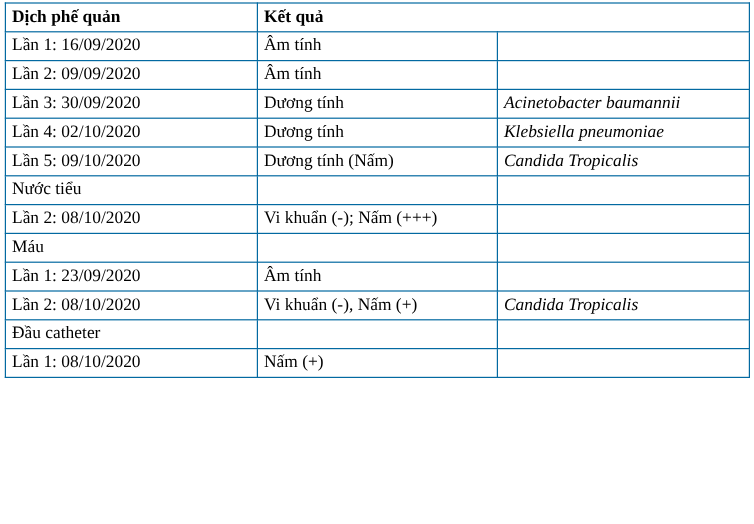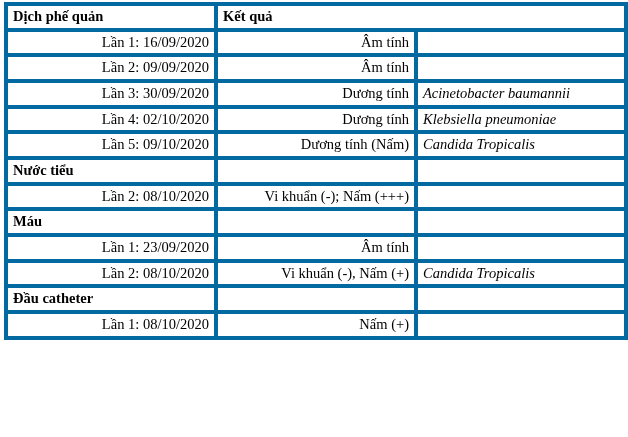--- a/index.html
+++ b/index.html
@@ -20,21 +20,21 @@
     box-sizing: border-box;
     padding: 2px 4px 0 4px;
   }
   table.results {
     border-collapse: collapse;
     width: 620px;
     table-layout: fixed;
   }
   table.results td,
   table.results th {
-    border: 4px solid #0369a1;
+    border: 1px solid #0369a1;
     padding: 2px 5px 3px 5px;
     font-size: 14.5px;
     line-height: 1.15;
     vertical-align: middle;
     height: 24px;
     box-sizing: border-box;
     overflow: hidden;
     white-space: nowrap;
   }
   col.c1 { width: 210px; }
@@ -43,30 +43,30 @@
 
   .hdr-left {
     font-weight: bold;
     text-align: left;
   }
   .hdr-center {
     font-weight: bold;
     text-align: left;
   }
   .section {
-    font-weight: bold;
+    font-weight: normal;
     text-align: left;
   }
   .organism {
     font-style: italic;
     text-align: left;
     margin-top: 14px;
   }
   .plain {
-    text-align: right;
+    text-align: left;
   }
   .empty { }
 </style>
 </head>
 <body>
 
 <div class="sheet">
   <table class="results">
     <colgroup>
       <col class="c1">

